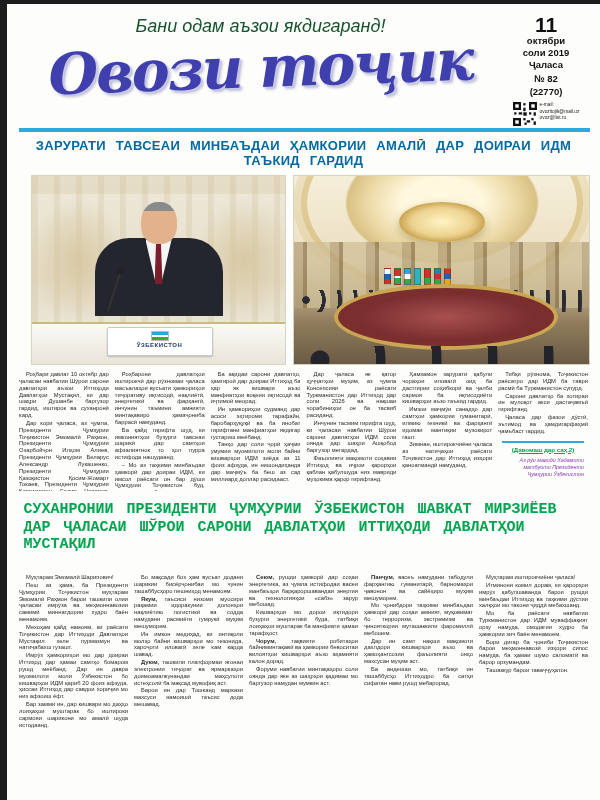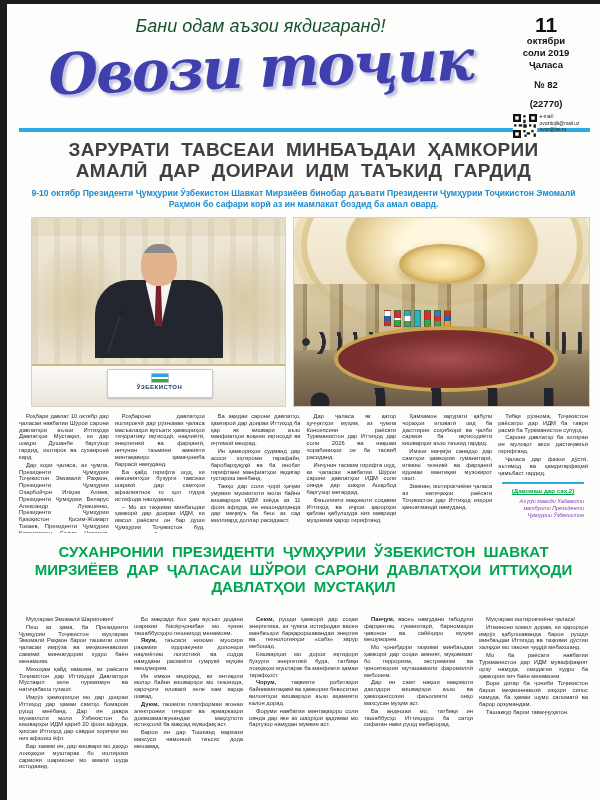--- a/index.html
+++ b/index.html
@@ -14,33 +14,33 @@
   .logo-lines p{margin:0;font-size:4.6px;line-height:1.25;color:#3b3bab;font-style:italic;}
   .mast-center{flex:1;text-align:center;padding-top:2px;}
   .slogan{color:#14532d;font-weight:normal;font-style:italic;font-size:18px;margin:2px 0 0;}
   .paper-title{font-family:"DejaVu Serif", serif;font-style:italic;font-weight:bold;
                font-size:57px;line-height:1.05;color:#3f3fae;letter-spacing:-2px;
                transform:rotate(-2deg);text-shadow:1.5px 1.5px 0 #c8c8e8, 2.5px 2.5px 3px rgba(40,40,120,.35);
                margin-top:0px;white-space:nowrap;}
   .date-block{width:88px;text-align:center;color:#111;}
   .d-day{font-size:21px;font-weight:bold;line-height:1;margin-top:2px;}
   .d-line{font-size:9.5px;font-weight:bold;line-height:1.25;text-align:center;}
-  .d-issue{font-size:9.5px;font-weight:bold;line-height:1.2;margin-top:8px;}
+  .d-issue{font-size:9.5px;font-weight:bold;line-height:1.2;margin-top:2px;}
   .qr-row{display:flex;justify-content:center;align-items:flex-start;gap:3px;margin-top:5px;}
   .qr{width:24px;height:24px;}
   .contact-lines p{margin:0;font-size:4.8px;line-height:1.3;color:#222;text-align:left;}
   .mast-divider{height:4px;background:#2baae2;margin:2px 10px 0 12px;}
 
   
-  .headline1{color:#404040;font-weight:800;text-align:center;font-size:19px;line-height:1.12;
+  .headline1{color:#0369a1;font-weight:800;text-align:center;font-size:13px;line-height:1.12;
              word-spacing:6px;letter-spacing:.3px;margin:7px auto 0;max-width:545px;}
   .subhead1{color:#1e8bd0;font-weight:bold;text-align:center;font-size:8.6px;line-height:1.3;
             margin:6px auto 0;max-width:575px;}
-  .headline2{color:#00a551;font-weight:800;text-align:center;font-size:15px;line-height:1.18;
-             word-spacing:4px;margin:10px auto 20px;max-width:560px;}
+  .headline2{color:#00a551;font-weight:800;font-size:15px;line-height:1.18;
+             word-spacing:4px;margin:10px auto 20px;max-width:560px;font-family:Liberation Mono, monospace;}
 
   
   .photo-row{display:flex;gap:7px;padding:7px 10px 0 24px;height:190px;box-sizing:content-box;}
   .photo{position:relative;overflow:hidden;border:1px solid #d8d2c2;}
   .photo-left{width:253px;background:linear-gradient(#efe9da 0%,#e6ddc8 55%,#efece2 100%);}
   .photo-left .wall{position:absolute;inset:0;
       background:
         radial-gradient(70px 90px at 18% 45%,rgba(214,199,160,.9),rgba(214,199,160,0) 70%),
         radial-gradient(70px 90px at 84% 45%,rgba(214,199,160,.9),rgba(214,199,160,0) 70%),
         repeating-linear-gradient(90deg,rgba(200,185,150,.25) 0 6px,rgba(255,255,255,0) 6px 22px),
@@ -142,21 +142,20 @@
             <p>ovozitojik@mail.uz</p>
             <p>ovoz@list.ru</p>
           </div>
       </div>
     </div>
   </div>
 
   <div class="mast-divider"></div>
 
   <div class="headline1">ЗАРУРАТИ ТАВСЕАИ МИНБАЪДАИ ҲАМКОРИИ АМАЛӢ ДАР ДОИРАИ ИДМ ТАЪКИД ГАРДИД</div>
-  <div class="subhead1">9-10 октябр Президенти Ҷумҳурии Ӯзбекистон Шавкат Мирзиёев бинобар даъвати Президенти Ҷумҳурии Тоҷикистон Эмомалӣ Раҳмон бо сафари корӣ аз ин мамлакат боздид ба амал овард.</div>
 
   <div class="photo-row">
     <div class="photo photo-left">
       <div class="wall"></div>
       <div class="person">
         <div class="suit"></div>
           <div class="shirt"></div>
           <div class="tie"></div>
           <div class="head"></div>
       </div>

